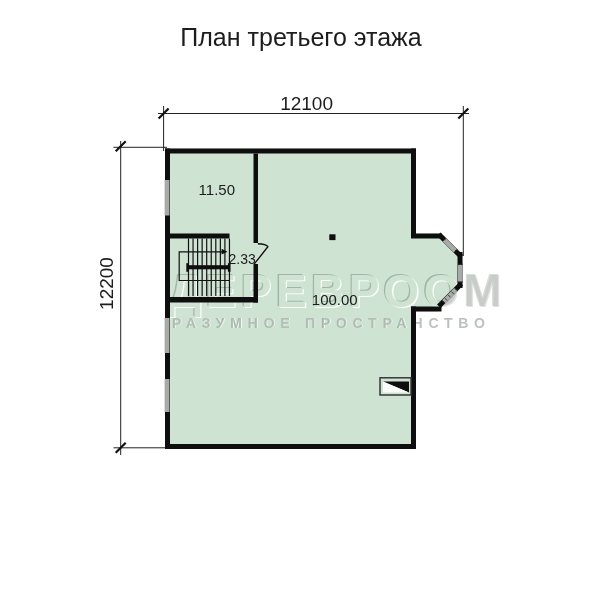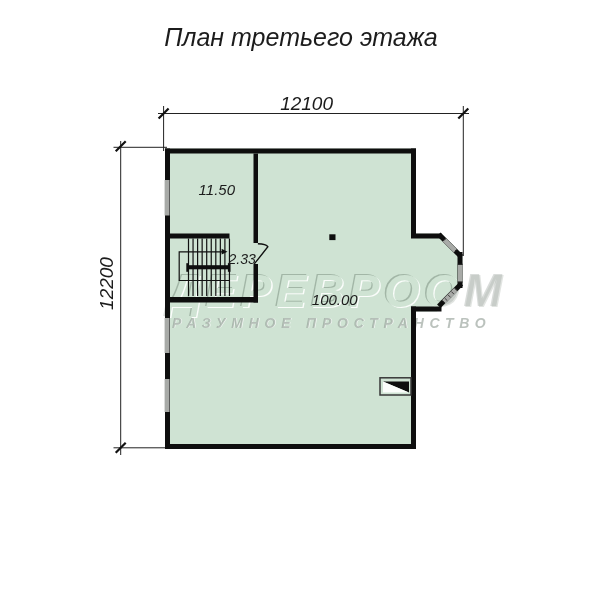--- a/index.html
+++ b/index.html
@@ -1,16 +1,16 @@
 <!DOCTYPE html>
 <html><head>
 <meta charset="utf-8">
 <style>
   html,body{margin:0;padding:0;background:#ffffff;}
-  #page{width:600px;height:540px;position:relative;font-family:"Liberation Sans",sans-serif;font-style:italic;}
+  #page{width:600px;height:540px;position:relative;font-family:"Liberation Sans",sans-serif;}
   svg{display:block;}
   text{font-family:"Liberation Sans",sans-serif;}
 </style>
 </head>
 <body>
 <div id="page">
 <svg width="600" height="600" viewBox="0 0 600 600">
 
   <rect x="0" y="0" width="600" height="600" fill="#ffffff"></rect>
 

